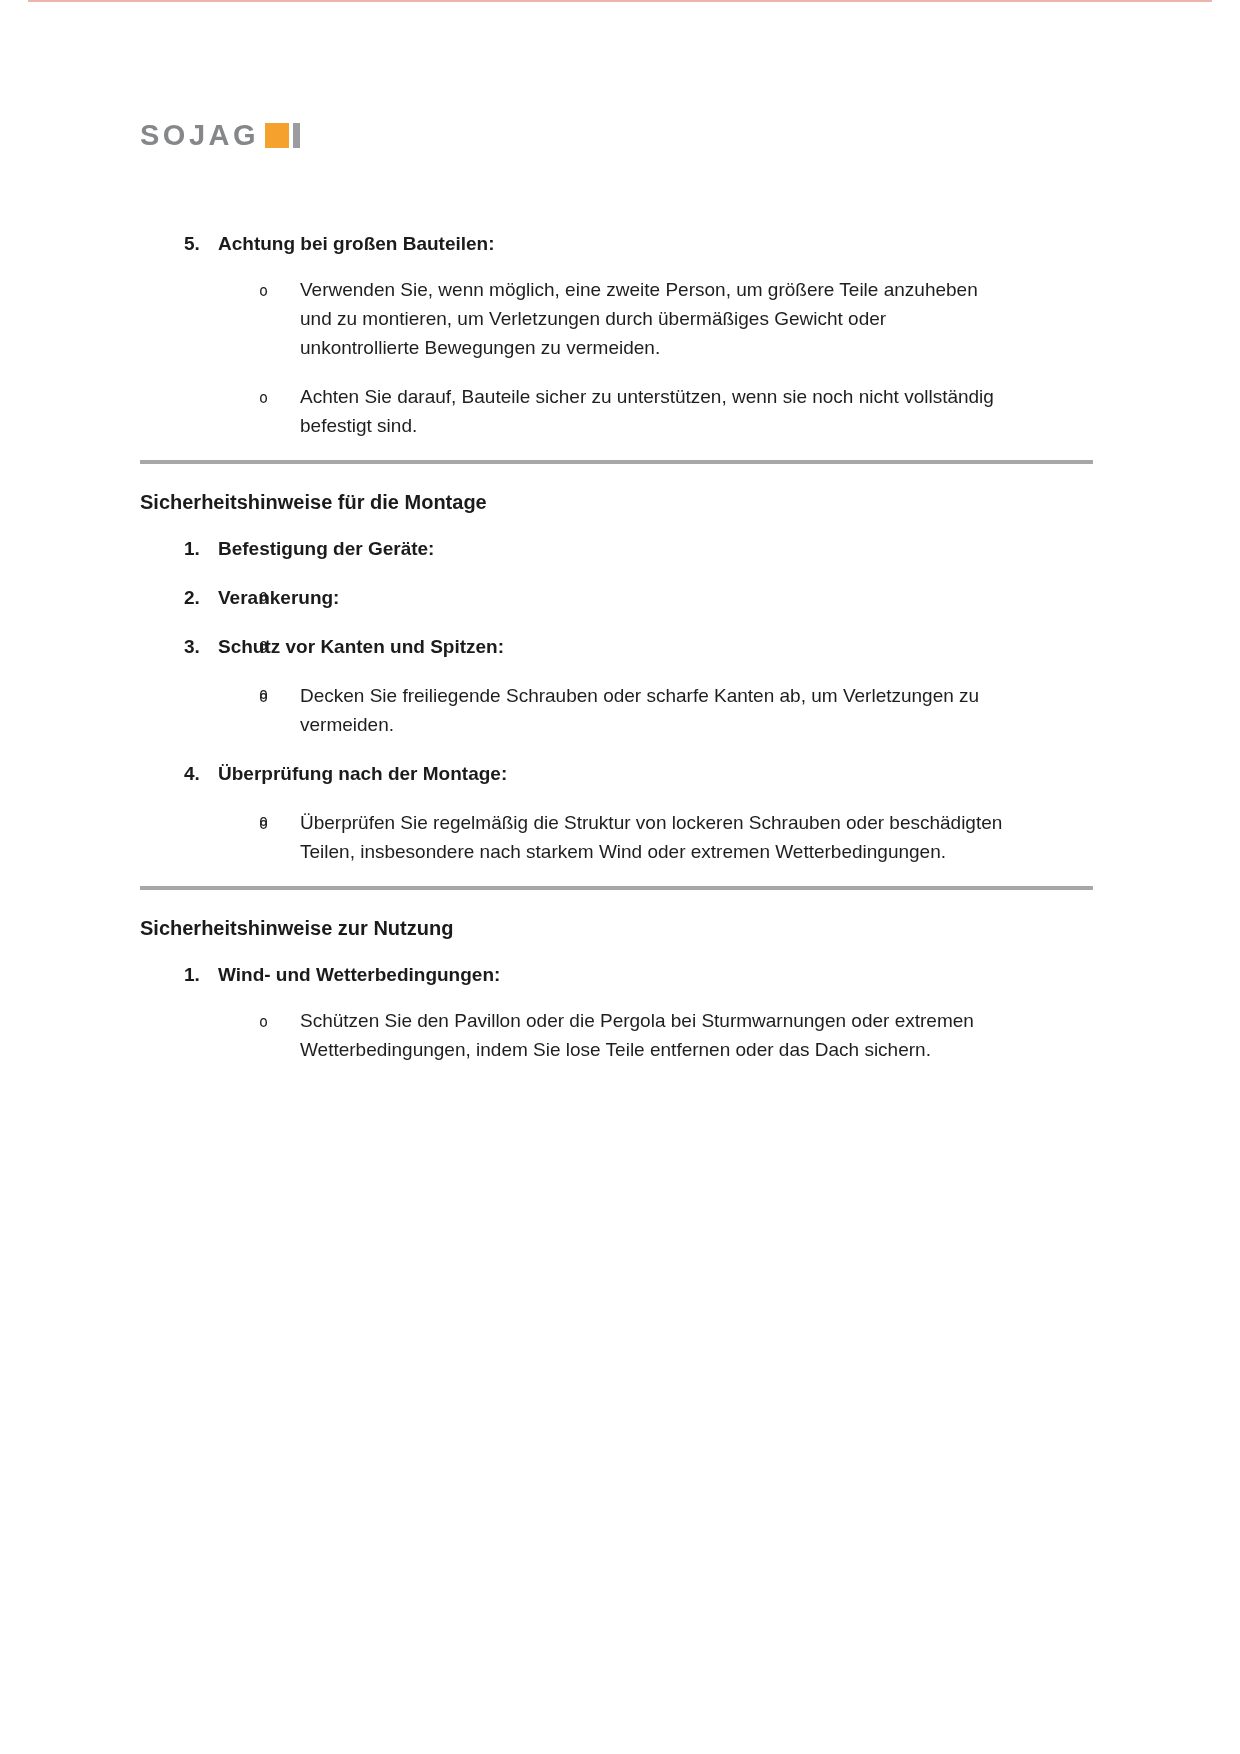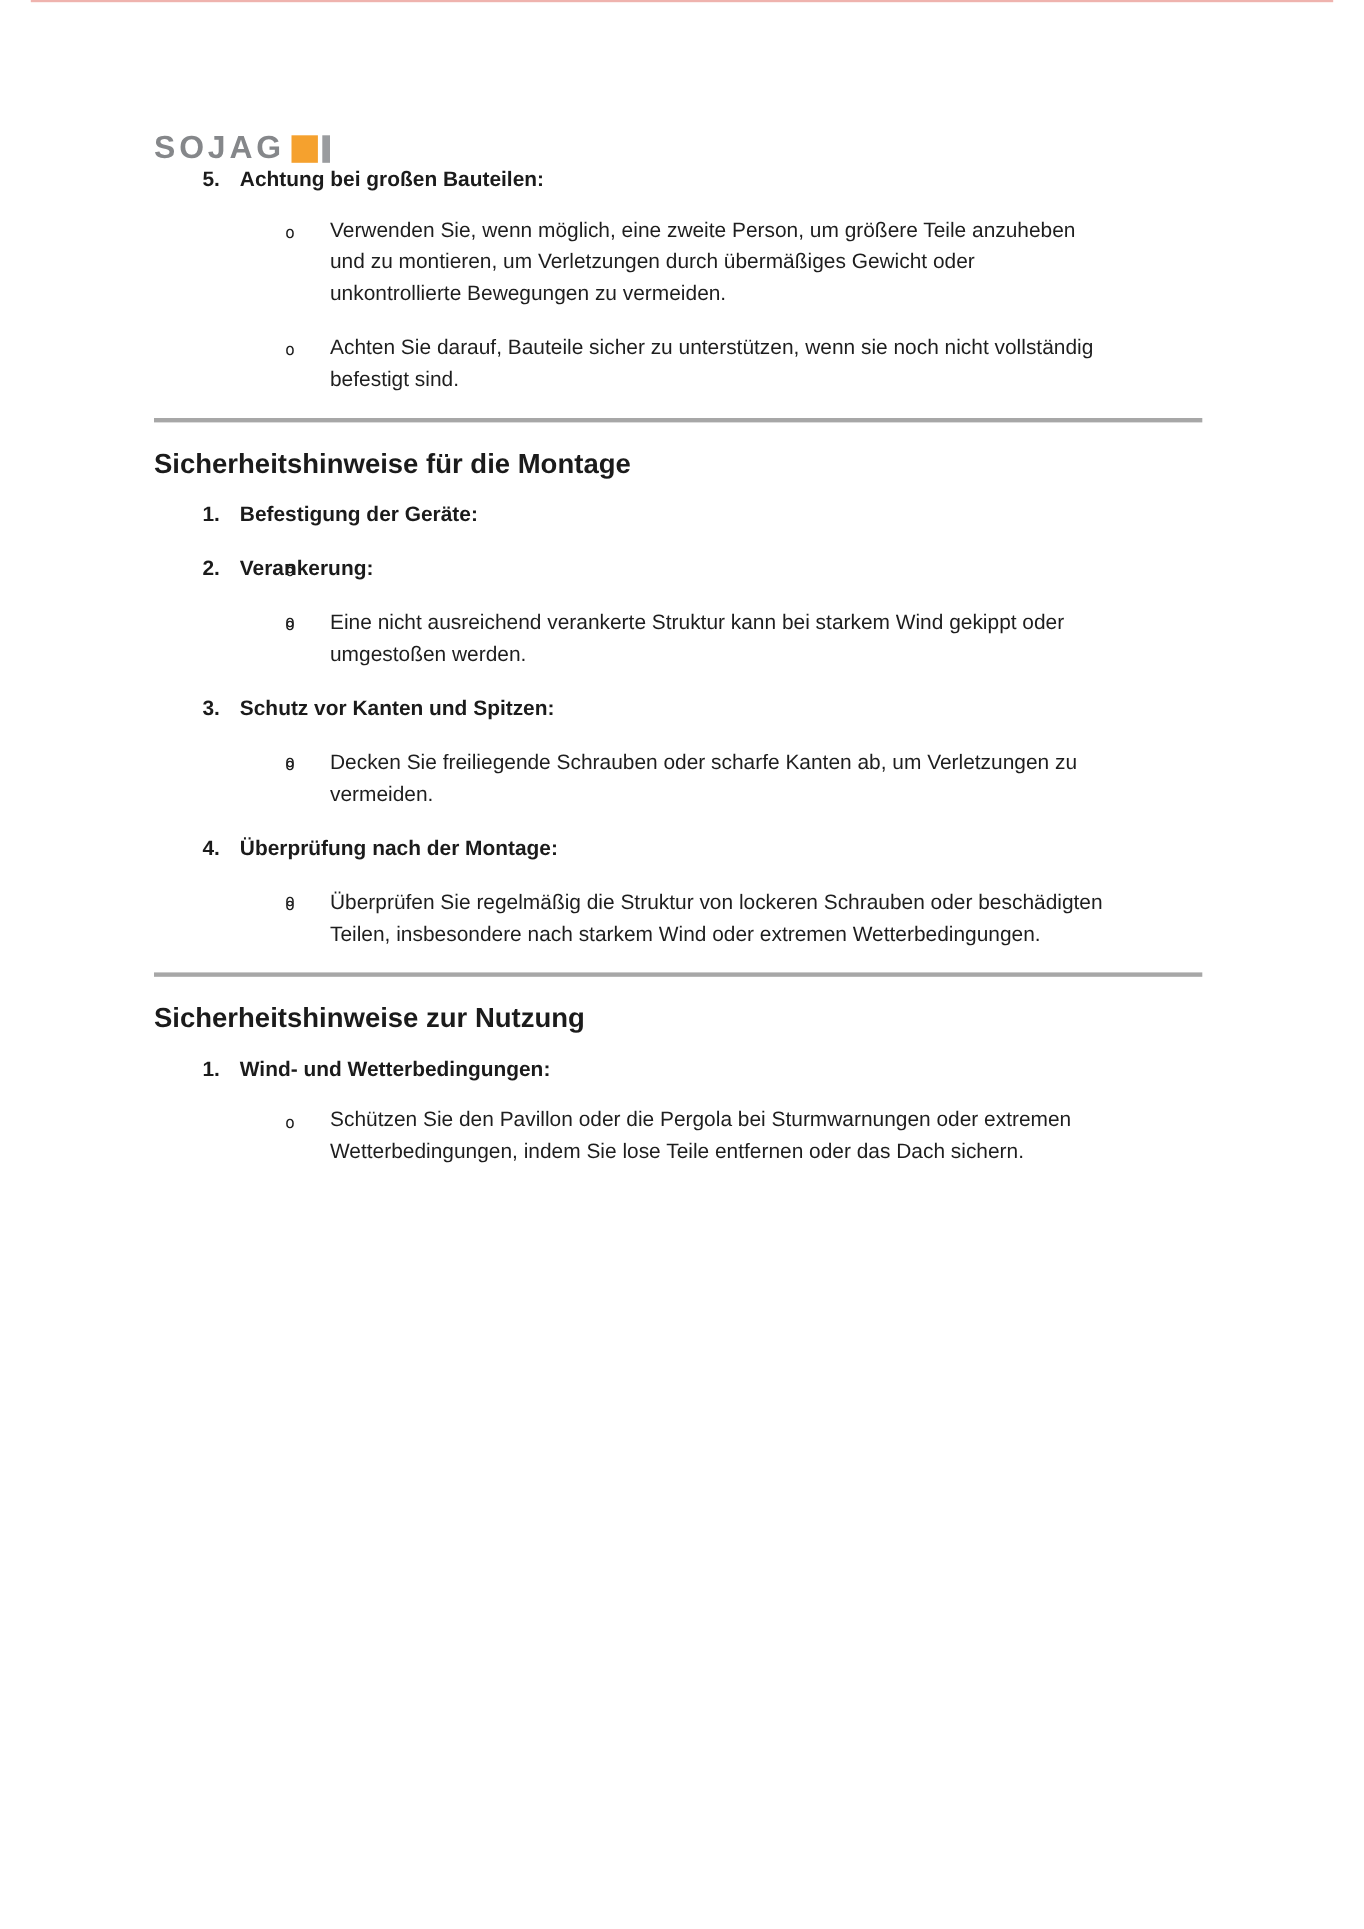--- a/index.html
+++ b/index.html
@@ -19,20 +19,21 @@
     background:#efb3ae;
   }
   .content{
     padding:121px 147px 60px 140px; 
   }
   
   .logo{
     display:flex;
     align-items:center;
     height:28px;
+    margin-bottom:80px;
   }
   .logo-text{
     font-size:29px;
     font-weight:bold;
     letter-spacing:3.5px;
     line-height:28px;
     color:#85878a;
   }
   .logo-square{
     width:24px;height:25px;
@@ -41,21 +42,21 @@
     display:inline-block;
   }
   .logo-bar{
     width:7px;height:25px;
     background:#9a9c9f;
     margin-left:4px;
     display:inline-block;
   }
   
   .section-heading{
-    font-size:25px;
+    font-size:20px;
     font-weight:bold;
     line-height:29px;
     margin:0 0 17px 0;
     color:#1b1b1b;
   }
   .num-item{
     position:relative;
     padding-left:78px;
     font-size:19px;
     font-weight:bold;
@@ -134,21 +135,20 @@
 
     <div class="num-item">
       <span class="num">2.</span>
       <span class="num-title">Verankerung:</span>
     </div>
     <p class="bullet">
       <span class="marker">o</span>
     </p>
     <p class="bullet">
       <span class="marker">o</span>
-      <span class="bullet-text">Eine nicht ausreichend verankerte Struktur kann bei starkem Wind gekippt oder umgestoßen werden.</span>
     </p>
 
     <div class="num-item">
       <span class="num">3.</span>
       <span class="num-title">Schutz vor Kanten und Spitzen:</span>
     </div>
     <p class="bullet">
       <span class="marker">o</span>
     </p>
     <p class="bullet">

